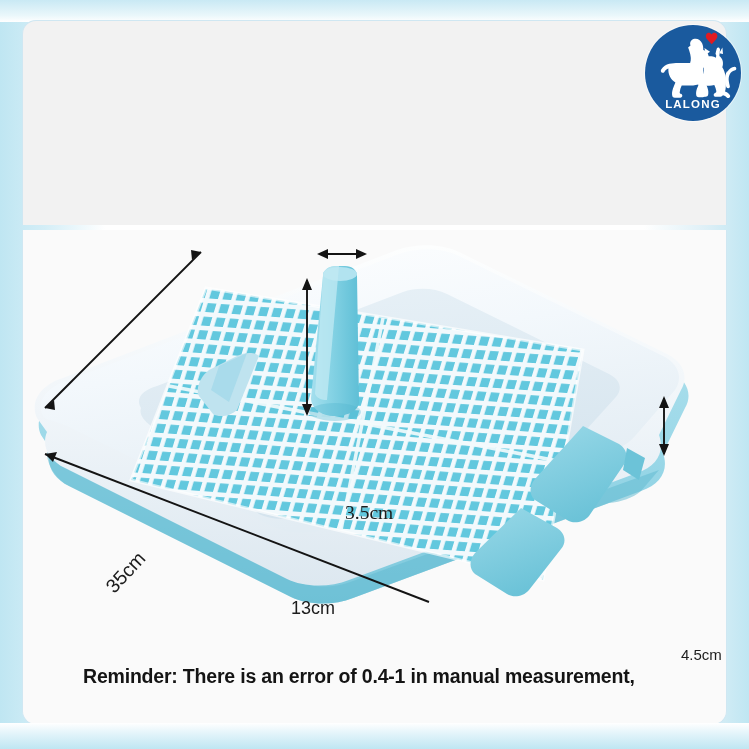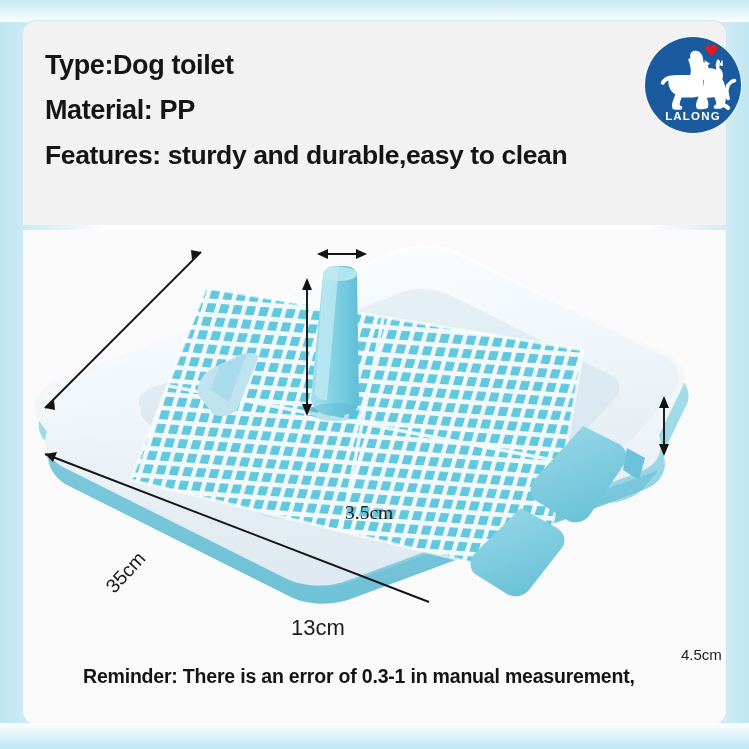--- a/index.html
+++ b/index.html
@@ -48,21 +48,21 @@
   .spec-line{
     font-weight:bold;color:#151515;
     font-size:27px;line-height:45px;
     letter-spacing:-0.4px;
     white-space:nowrap;
   }
   .spec-line.l3{font-size:26.5px;}
 
   
   #brand-logo{
-    position:absolute;left:622px;top:16px;
+    position:absolute;left:622px;top:4px;
     width:96px;height:96px;border-radius:50%;
     background:#1a5a9e;
     box-shadow:0 0 0 1px rgba(255,255,255,.5);
     overflow:hidden;
   }
   #brand-logo svg{display:block;width:96px;height:96px;}
   #logo-wordmark{
     position:absolute;left:0;right:0;bottom:11px;
     text-align:center;color:#fff;
     font-size:11.5px;font-weight:bold;letter-spacing:1.2px;
@@ -75,44 +75,39 @@
   }
   #product-stage svg{display:block;}
 
   
   .dim-label{
     position:absolute;
     color:#1c1c1c;font-size:19px;
     white-space:nowrap;
   }
   #dim-35{left:78px;top:352px;transform:rotate(-47deg);transform-origin:0 0;font-size:19.5px;}
-  #dim-13{left:268px;top:385px;font-size:22px;}
+  #dim-13{left:268px;top:368px;font-size:18px;}
   #dim-35c{left:322px;top:272px;font-size:19.5px;font-family:Liberation Serif, serif;}
   #dim-45c{left:658px;top:416px;font-size:15px;}
 
   
   #reminder{
     position:absolute;left:60px;right:40px;bottom:34px;
     color:#141414;font-weight:bold;
     font-size:19.5px;line-height:27px;
     letter-spacing:-0.2px;
   }
 </style>
 </head>
 <body>
 
 <div id="root">
 
   <div id="header-panel" class="panel">
 
-    <div id="spec-list">
-      <div class="spec-line">Type:Dog toilet</div>
-      <div class="spec-line">Material: PP</div>
-      <div class="spec-line l3">Features: sturdy and durable,easy to clean</div>
-    </div>
 
     <div id="brand-logo">
       <svg viewBox="0 0 96 96">
 
         <path d="M66.5 9.5c1.4-2.4 4.6-2.2 5.6 0.2 0.7 1.6 0.1 3.3-1.1 4.7l-4.3 4.9-4.4-4.8c-1.3-1.4-1.9-3.2-1.2-4.8 1-2.4 4.1-2.6 5.4-0.2z" fill="#e01b22"></path>
 
         <path d="M45.5 20.5c-1.2-3.6 1.0-6.4 4.0-6.8 3.4-0.5 6.2 1.6 7.6 4.6 1.0 2.2 1.3 4.3 1.2 6.6 2.1 0.6 3.7 1.9 4.6 3.8 1.2 2.5 1.1 5.4 0.1 8.0-1.0 2.6-2.8 4.6-4.8 6.2-0.4 3.6-0.1 7.0 0.8 10.3 0.9 3.3 2.3 6.2 3.4 9.3 0.9 2.6 1.3 5.2 0.7 7.5-0.3 1.1-1.2 1.7-2.4 1.7l-5.6 0c-1.2 0-2.0-0.8-2.0-1.9 0-1.0 0.6-1.7 1.5-2.0 0.9-0.3 1.3-0.9 1.1-1.9-0.4-2.2-1.4-4.3-2.5-6.4-1.6 0.5-3.3 0.8-5.0 0.9l-11.5 0.2c-1.0 2.2-1.8 4.4-2.0 6.6-0.1 0.9 0.3 1.4 1.1 1.6 0.9 0.3 1.5 1.0 1.5 2.0 0 1.1-0.8 1.9-2.0 1.9l-5.6 0c-1.2 0-2.1-0.6-2.4-1.7-0.6-2.3-0.2-4.9 0.7-7.5 0.7-2.0 1.6-4.0 2.4-6.0-2.3-1.4-4.2-3.3-5.4-5.7-1.3-2.5-1.8-5.3-1.6-8.2-1.6 0.7-3.1 1.8-4.0 3.3-0.6 1.0-1.9 1.2-2.8 0.5-0.9-0.7-1.0-1.9-0.4-2.9 1.8-3.0 4.9-4.8 8.1-5.7 2.9-0.8 5.9-0.9 8.9-0.9l11.9 0c0.6-1.6 0.8-3.2 0.7-4.9-0.1-2.6-0.8-5.1-1.6-7.6-0.3-1.0-0.7-2.0-1.1-3.0z" fill="#ffffff"></path>
 
         <path d="M54.0 19.0c2.2-0.6 4.3 0.6 5.2 2.6 0.9 2.1 0.4 4.4-1.0 6.0-1.2 1.4-2.9 2.0-4.6 1.7l0.4-10.3z" fill="#1a5a9e" opacity="0.0"></path>
 
@@ -297,17 +292,17 @@
       </svg>
     </div>
 
     <div class="dim-label" id="dim-35">35cm</div>
 
     <div class="dim-label" id="dim-13">13cm</div>
     <div class="dim-label" id="dim-35c">3.5cm</div>
     <div class="dim-label" id="dim-45c">4.5cm</div>
 
     <div id="reminder">
-      <div>Reminder: There is an error of 0.3-1 in manual measurement,</div>
+      <div>Reminder: There is an error of 0.4-1 in manual measurement,</div>
     </div>
 
   </div>
 </div>
 
 </body></html>

